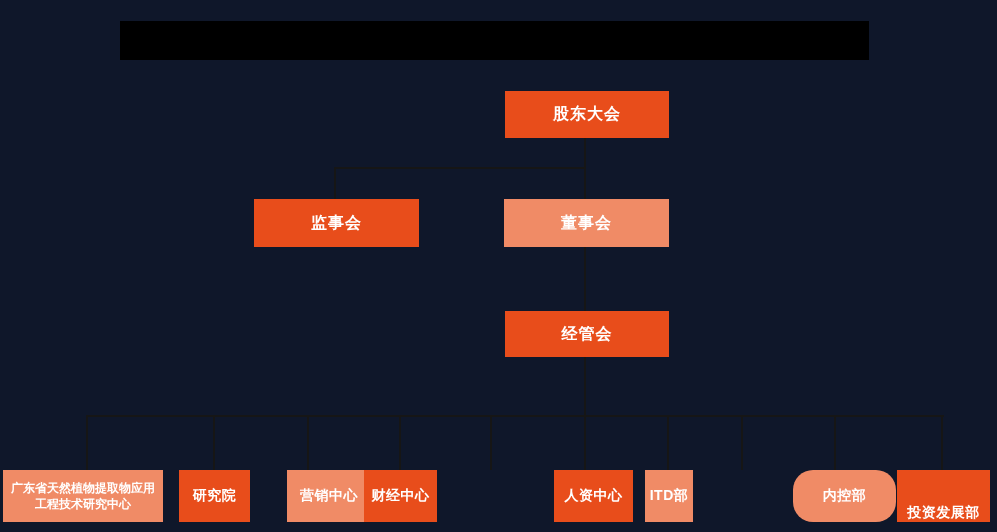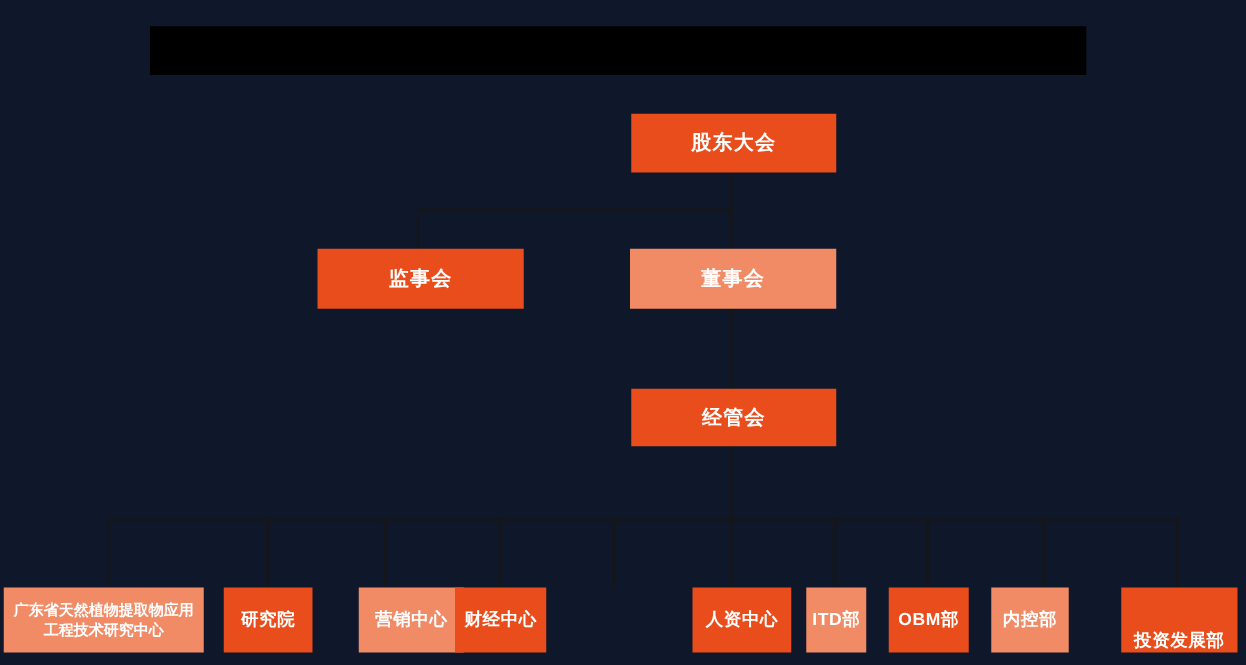--- a/index.html
+++ b/index.html
@@ -94,23 +94,20 @@
   </div>
   <div class="node primary dept" style="left:364px; top:470px; width:73px; height:52px;">
     <span>财经中心</span>
   </div>
   <div class="node primary dept" style="left:554px; top:470px; width:79px; height:52px;">
     <span>人资中心</span>
   </div>
   <div class="node secondary dept" style="left:645px; top:470px; width:48px; height:52px;">
     <span>ITD部</span>
   </div>
-  <div class="node primary dept" style="left:711px; top:470px; width:64px; height:52px;">
-    <span>OBM部</span>
-  </div>
-  <div class="node secondary dept" style="left:793px; top:470px; width:62px; height:52px;">
+  <div class="node secondary dept" style="left:793px; top:470px; width:103px; height:52px;border-radius:20px;">
     <span>内控部</span>
   </div>
   <div class="node primary dept" style="left:897px; top:470px; width:93px; height:52px;align-items:flex-end;">
     <span>投资发展部</span>
   </div>
 
 </div>
 
 </body></html>

